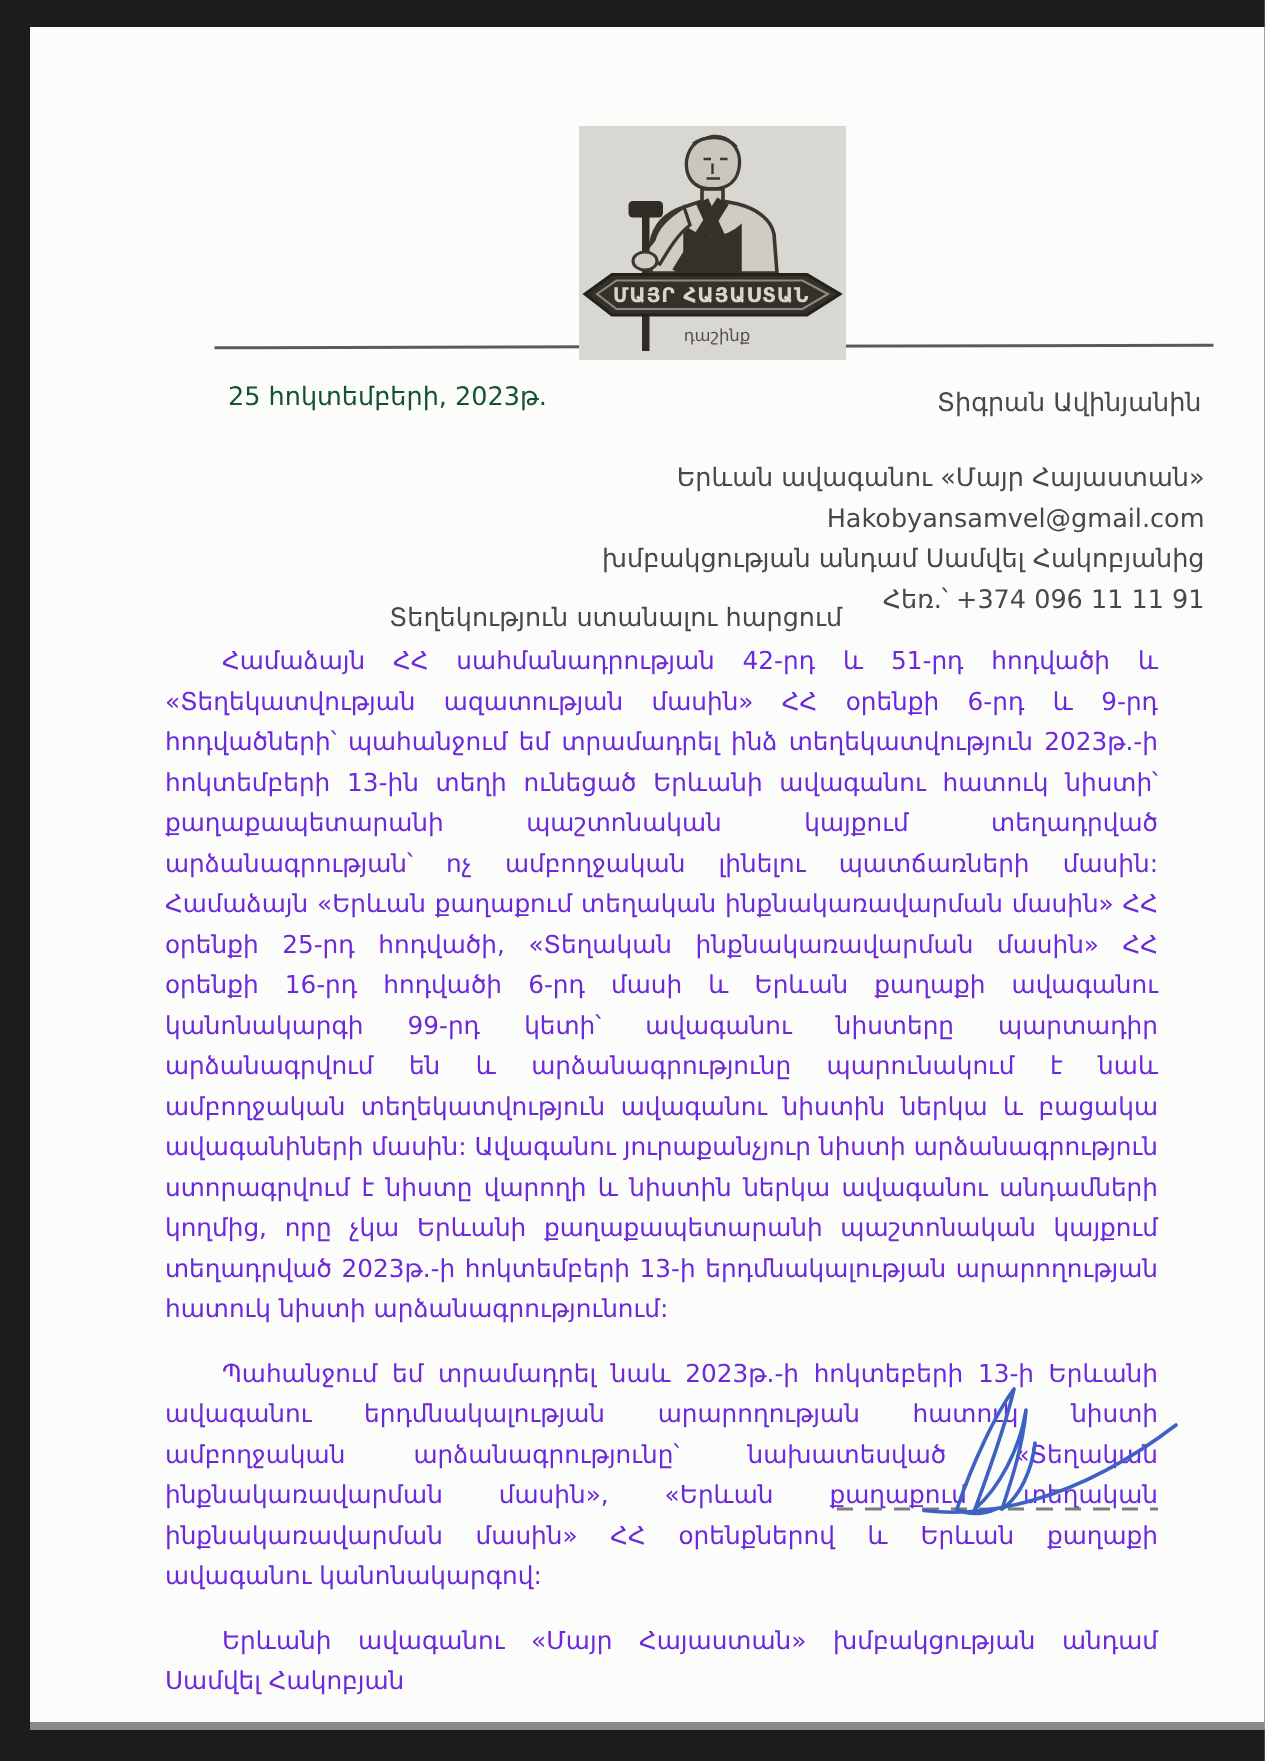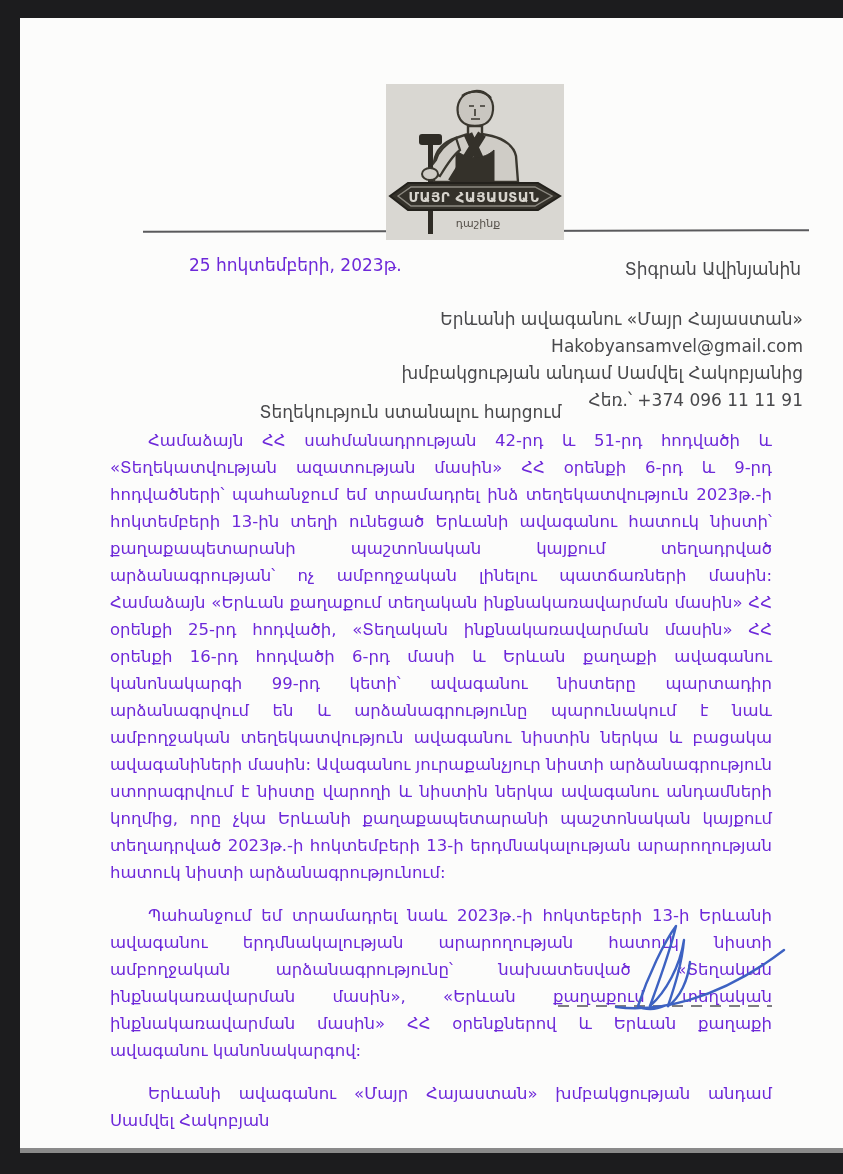--- a/index.html
+++ b/index.html
@@ -47,22 +47,21 @@
     height: 2px;
     background: #5a5a5c;
     transform: rotate(-0.15deg);
     z-index: 1;
   }
   .date-line {
     position: absolute;
     left: 132px;
     top: 237px;
     font-size: 17px;
-    color: #6d28d9;
-    margin-left: 37px;
+    color: #14532d;
   }
   .recipient-line {
     position: absolute;
     right: 60px;
     top: 241px;
     font-size: 17px;
     text-align: center;
     color: #48484b;
   }
   .sender-block {
@@ -159,21 +158,21 @@
 
         <text x="92" y="143" text-anchor="middle" font-family="DejaVu Sans, sans-serif" font-size="11" fill="#55504a">դաշինք</text>
       </svg>
     </div>
 
     <div class="date-line">25 հոկտեմբերի, 2023թ.</div>
 
     <div class="recipient-line">Տիգրան Ավինյանին</div>
 
     <div class="sender-block">
-      <div>Երևանի ավագանու «Մայր Հայաստան»</div>
+      <div>Երևան ավագանու «Մայր Հայաստան»</div>
       <div>Hakobyansamvel@gmail.com</div>
       <div>խմբակցության անդամ Սամվել Հակոբյանից</div>
       <div>Հեռ.՝ +374 096 11 11 91</div>
     </div>
 
     <div class="subject-line">Տեղեկություն ստանալու հարցում</div>
 
     <div class="body-col">
       <p>Համաձայն ՀՀ սահմանադրության 42-րդ և 51-րդ հոդվածի և «Տեղեկատվության ազատության մասին» ՀՀ օրենքի 6-րդ և 9-րդ հոդվածների՝ պահանջում եմ տրամադրել ինձ տեղեկատվություն 2023թ.-ի հոկտեմբերի 13-ին տեղի ունեցած Երևանի ավագանու հատուկ նիստի՝ քաղաքապետարանի պաշտոնական կայքում տեղադրված արձանագրության՝ ոչ ամբողջական լինելու պատճառների մասին: Համաձայն «Երևան քաղաքում տեղական ինքնակառավարման մասին» ՀՀ օրենքի 25-րդ հոդվածի, «Տեղական ինքնակառավարման մասին» ՀՀ օրենքի 16-րդ հոդվածի 6-րդ մասի և Երևան քաղաքի ավագանու կանոնակարգի 99-րդ կետի՝ ավագանու նիստերը պարտադիր արձանագրվում են և արձանագրությունը պարունակում է նաև ամբողջական տեղեկատվություն ավագանու նիստին ներկա և բացակա ավագանիների մասին: Ավագանու յուրաքանչյուր նիստի արձանագրություն ստորագրվում է նիստը վարողի և նիստին ներկա ավագանու անդամների կողմից, որը չկա Երևանի քաղաքապետարանի պաշտոնական կայքում տեղադրված 2023թ.-ի հոկտեմբերի 13-ի երդմնակալության արարողության հատուկ նիստի արձանագրությունում:</p>
       <p>Պահանջում եմ տրամադրել նաև 2023թ.-ի հոկտեբերի 13-ի Երևանի ավագանու երդմնակալության արարողության հատուկ նիստի ամբողջական արձանագրությունը՝ նախատեսված «Տեղական ինքնակառավարման մասին», «Երևան քաղաքում տեղական ինքնակառավարման մասին» ՀՀ օրենքներով և Երևան քաղաքի ավագանու կանոնակարգով:</p>

